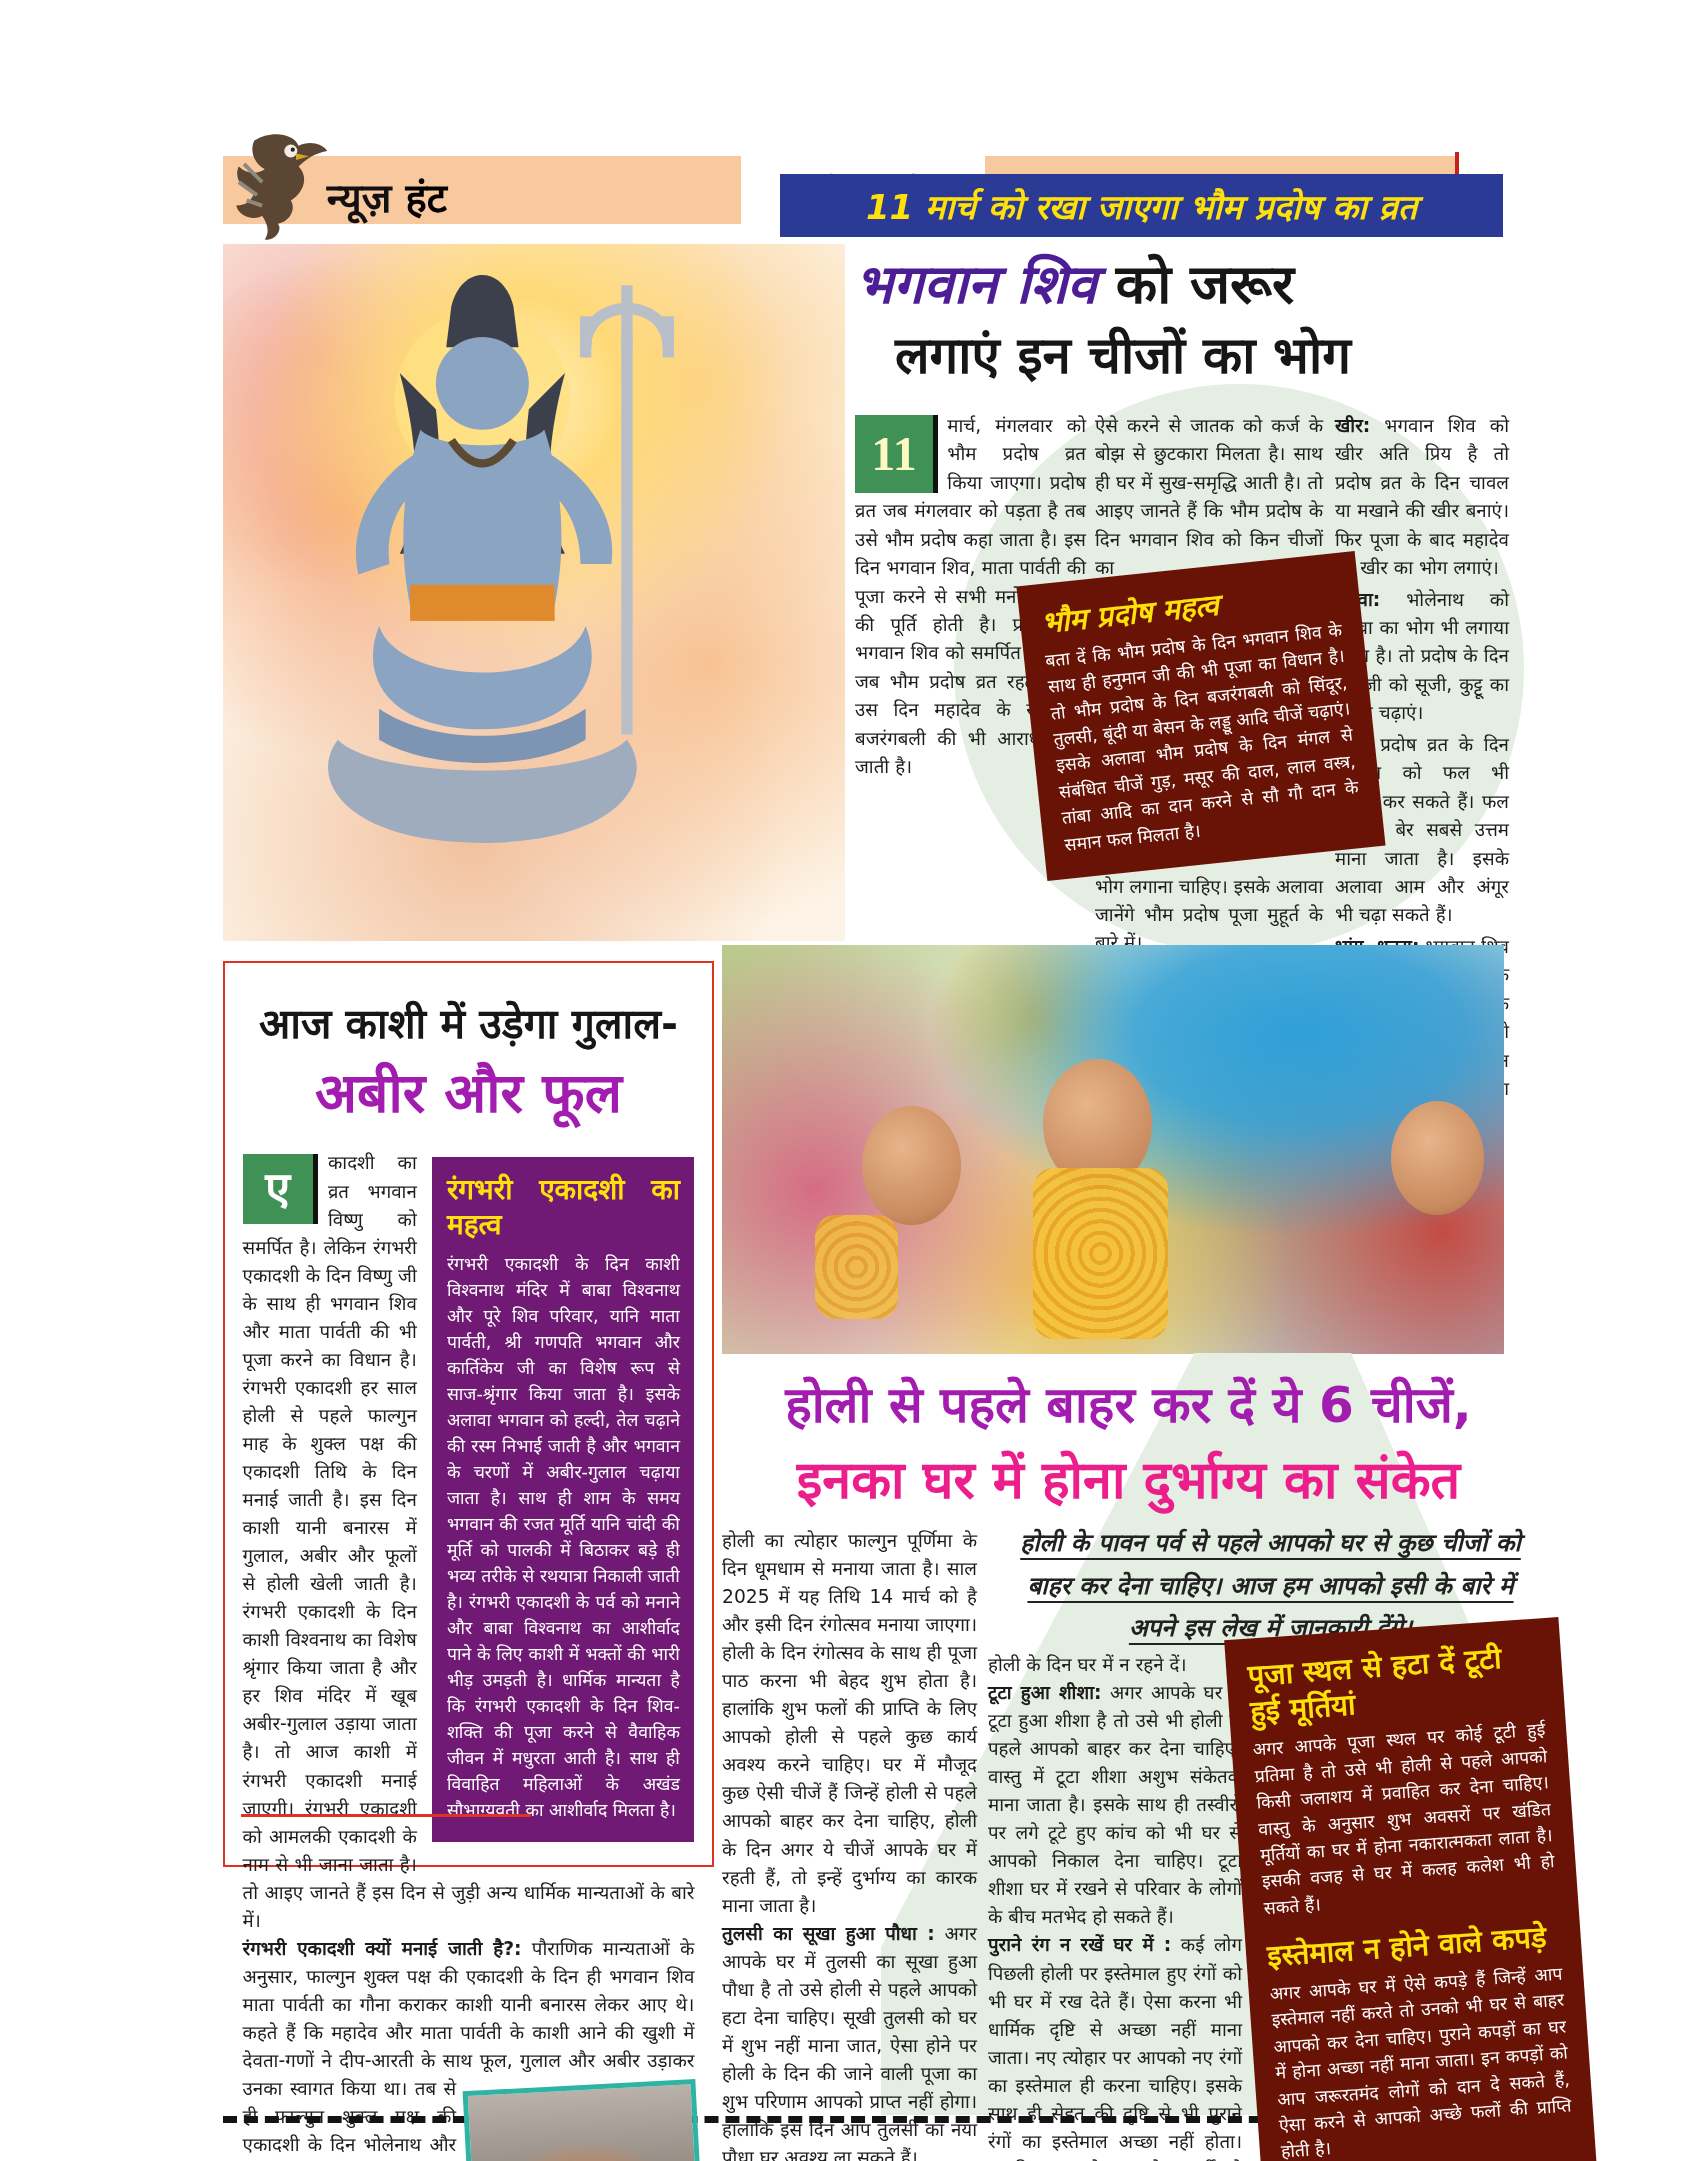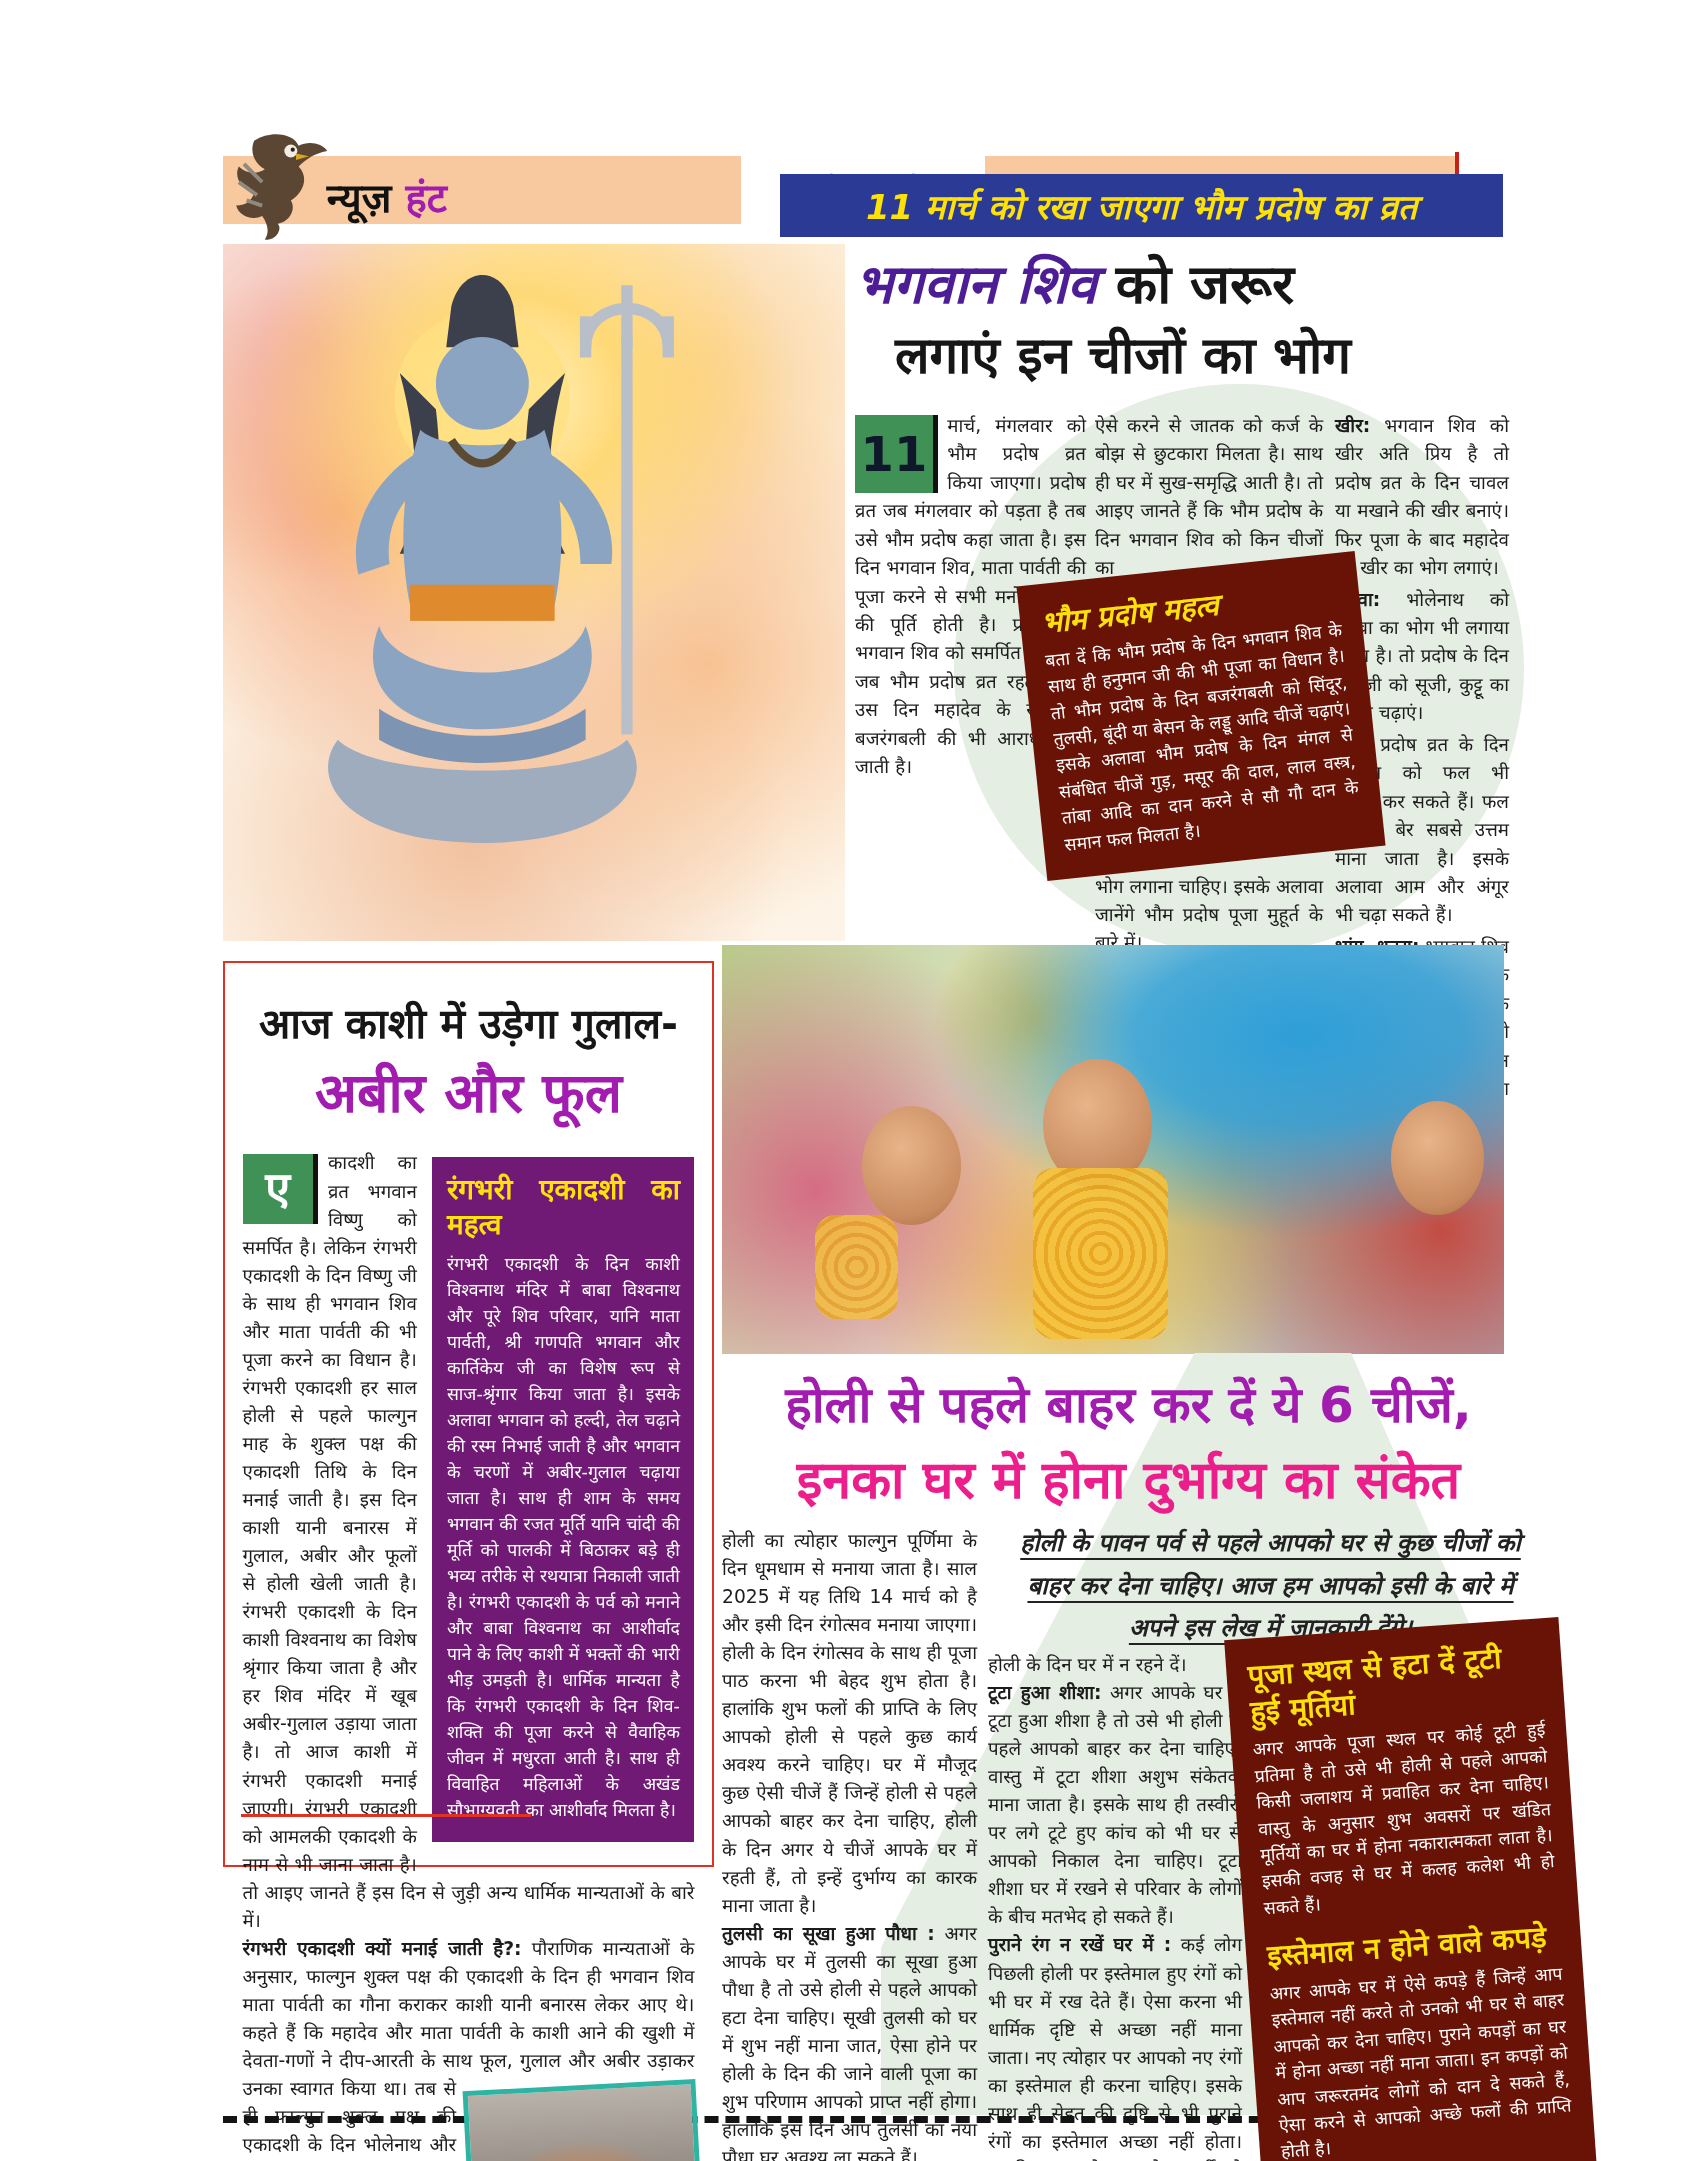--- a/index.html
+++ b/index.html
@@ -4,21 +4,21 @@
 <style>
   html,body{margin:0;padding:0;background:#ffffff;}
   .page{position:relative;width:1706px;height:2161px;background:#ffffff;overflow:hidden;
         font-family:"DejaVu Sans", sans-serif;color:#1c1c1c;}
   
   .masthead{position:absolute;left:223px;top:156px;width:1281px;height:68px;background:#f8c89e;}
   .logo-wrap{position:absolute;left:-5.2px;top:-31px;width:290px;height:130px;}
   .eagle{position:absolute;left:0;top:0;width:130px;height:130px;}
   .logo-text{position:absolute;left:109px;top:44px;font-size:40px;font-weight:bold;white-space:nowrap;}
   .logo-black{color:#111;}
-  .logo-red{color:#a21caf;}
+  .logo-red{color:#000000;}
   .section-box{position:absolute;left:518px;top:0;width:244px;height:68px;background:#ffffff;
                display:flex;align-items:center;justify-content:center;}
   .section-title{font-size:32px;font-weight:bold;color:#111;}
   .mast-date{position:absolute;right:62px;top:24px;font-size:18.7px;color:#222;}
   .page-no-box{position:absolute;right:0;top:-4.1px;width:45px;height:77px;background:#ffffff;
                border-left:4.1px solid #c9201a;display:flex;align-items:center;justify-content:center;}
   .page-no{font-size:39px;font-weight:bold;color:#111;}
   
   .shiva-art{position:absolute;left:223px;top:244px;width:622px;height:697px;
      background:
@@ -37,23 +37,23 @@
   .hl-green{color:#4c1d95;font-style:italic;}
   .hl-black{color:#161616;}
   .hl-line2{font-size:51px;color:#161616;margin-left:40px;}
   .green-circle{position:absolute;left:954px;top:384px;width:570px;height:570px;border-radius:50%;
                 background:#e4eee2;}
   .top-cols{position:absolute;left:855px;top:412px;width:653px;height:529px;}
   .tcol{position:absolute;top:0;font-size:18.7px;line-height:1.52;text-align:justify;color:#1c1c1c;}
   .tcol1{left:0;width:231px;}
   .tcol2{left:240px;width:228px;}
   .tcol3{left:480px;width:174px;}
-  .dropcap11{float:left;width:78px;height:78px;background:#3f9156;color:#0f172a;font-size:48px;
+  .dropcap11{float:left;width:78px;height:78px;background:#3f9156;color:#fef9c3;font-size:48px;
              font-weight:bold;display:flex;align-items:center;justify-content:center;
-             margin:3.1px 9.3px 3.1px 0;border-right:5.2px solid #111;}
+             margin:3.1px 9.3px 3.1px 0;border-right:5.2px solid #111;font-family:Liberation Serif, serif;}
   .bhaum-box{position:absolute;left:176px;top:156px;width:298px;background:#691307;color:#fff;
              padding:17.6px 21px 21px;transform:rotate(-6deg);z-index:3;}
   .bhaum-title{color:#ffe10a;font-size:29px;font-weight:bold;font-style:italic;margin-bottom:7.3px;}
   .bhaum-body{font-size:17.6px;line-height:1.5;text-align:justify;}
   .tcol2-spacer{height:290px;}
   .bold-lead{font-weight:bold;}
   .t3para{margin:0 0 3.1px 0;}
   
   .left-article{position:absolute;left:223px;top:945px;width:487px;height:902px;
                 border:2.6px solid #e03222;background:#fff;margin-top:16px;}

